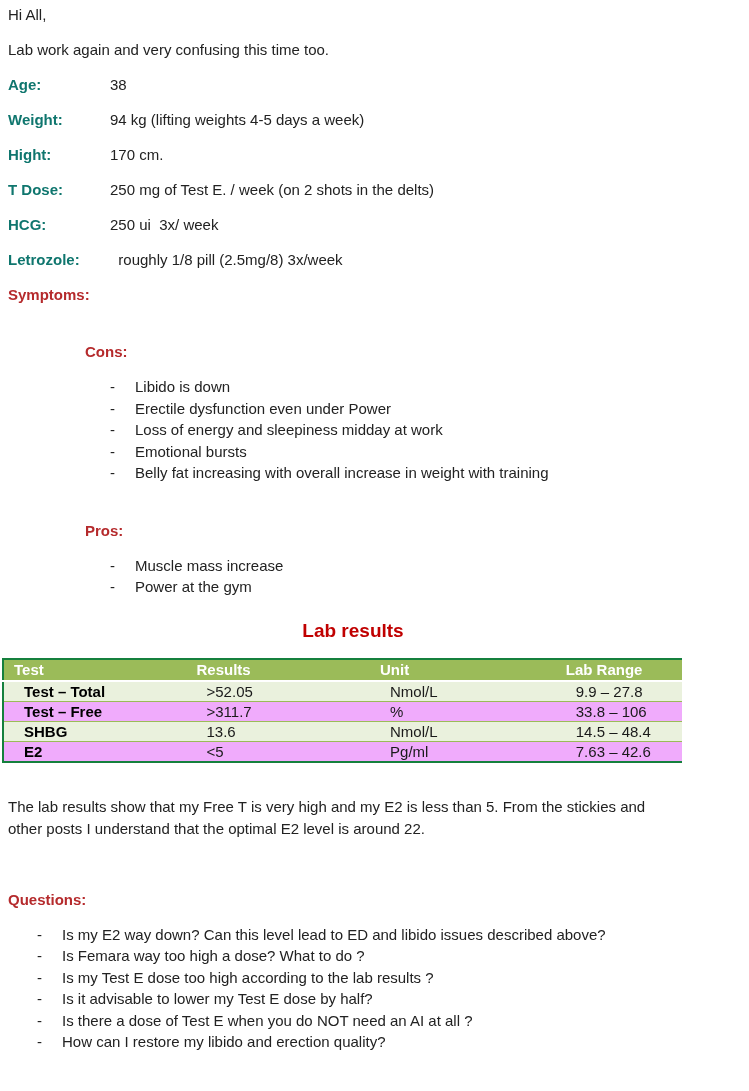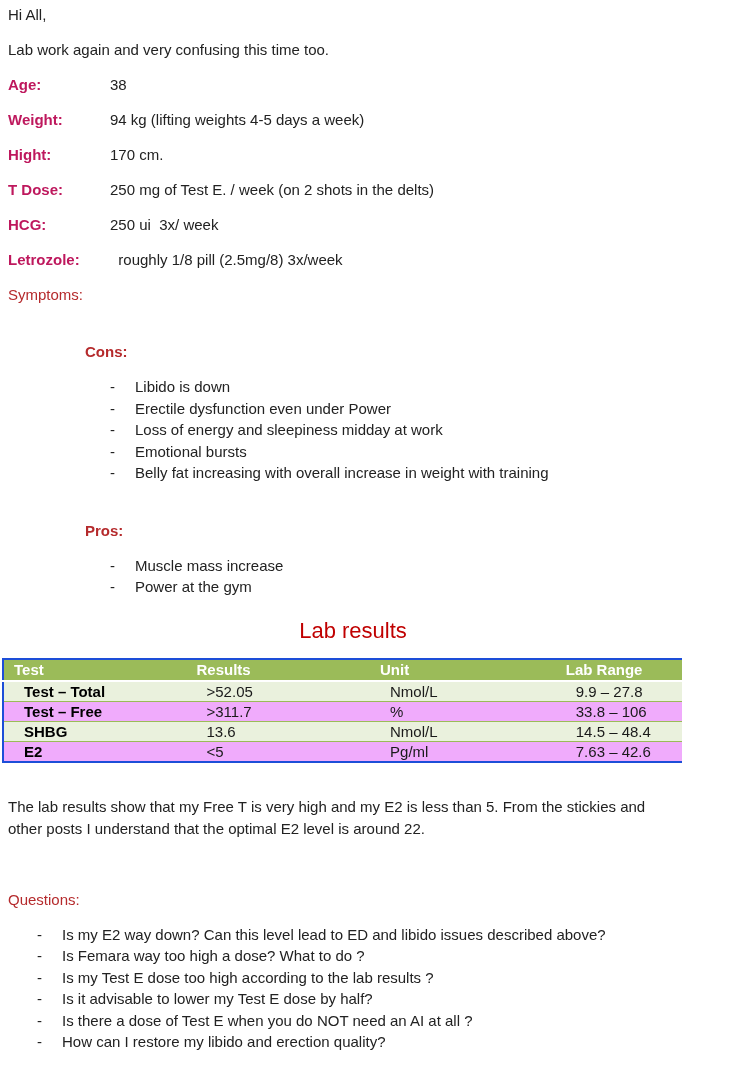--- a/index.html
+++ b/index.html
@@ -9,44 +9,44 @@
     height: 1091px;
     background: #ffffff;
     font-family: "Liberation Sans", sans-serif;
     font-size: 15px;
     line-height: 21px;
     color: #222222;
     padding-top: 4px;
     overflow: hidden;
   }
   .para { margin: 0 0 14px 8px; }
-  .red-label { font-weight: normal; color: #b52a2c; }
+  .red-label { font-weight: bold; color: #b52a2c; }
   .field { display: flex; }
-  .field .flabel { flex: 0 0 102px; font-weight: bold; color: #be185d; }
+  .field .flabel { flex: 0 0 102px; font-weight: bold; color: #0f766e; }
   .field .fvalue { white-space: pre-wrap; }
   .sub-heading { margin-left: 85px; font-weight: bold; color: #b52a2c; margin-top: 36px; }
   .list { margin: 0 0 14px 8px; }
   .list .li { display: flex; line-height: 21.5px; }
   .cons-indent .dash { margin-left: 102px; flex: 0 0 25px; }
   .q-indent .dash { margin-left: 29px; flex: 0 0 25px; }
   .lab-title {
     margin: 20px 0 15px 0;
     text-align: center;
-    font-size: 22px;
+    font-size: 19px;
     line-height: 25px;
-    font-weight: normal;
+    font-weight: bold;
     color: #c00000;
     padding-left: 24px;
   }
   table.lab {
     width: 745px;
     margin: 0 2px;
     border-collapse: collapse;
     table-layout: fixed;
-    border: 2px solid #1d4ed8;
+    border: 2px solid #15803d;
   }
   table.lab col.c1 { width: 24.7%; }
   table.lab col.c2 { width: 24.7%; }
   table.lab col.c3 { width: 25.0%; }
   table.lab col.c4 { width: 25.6%; }
   table.lab th {
     background: #9bbb59;
     color: #ffffff;
     font-weight: bold;
     text-align: left;

